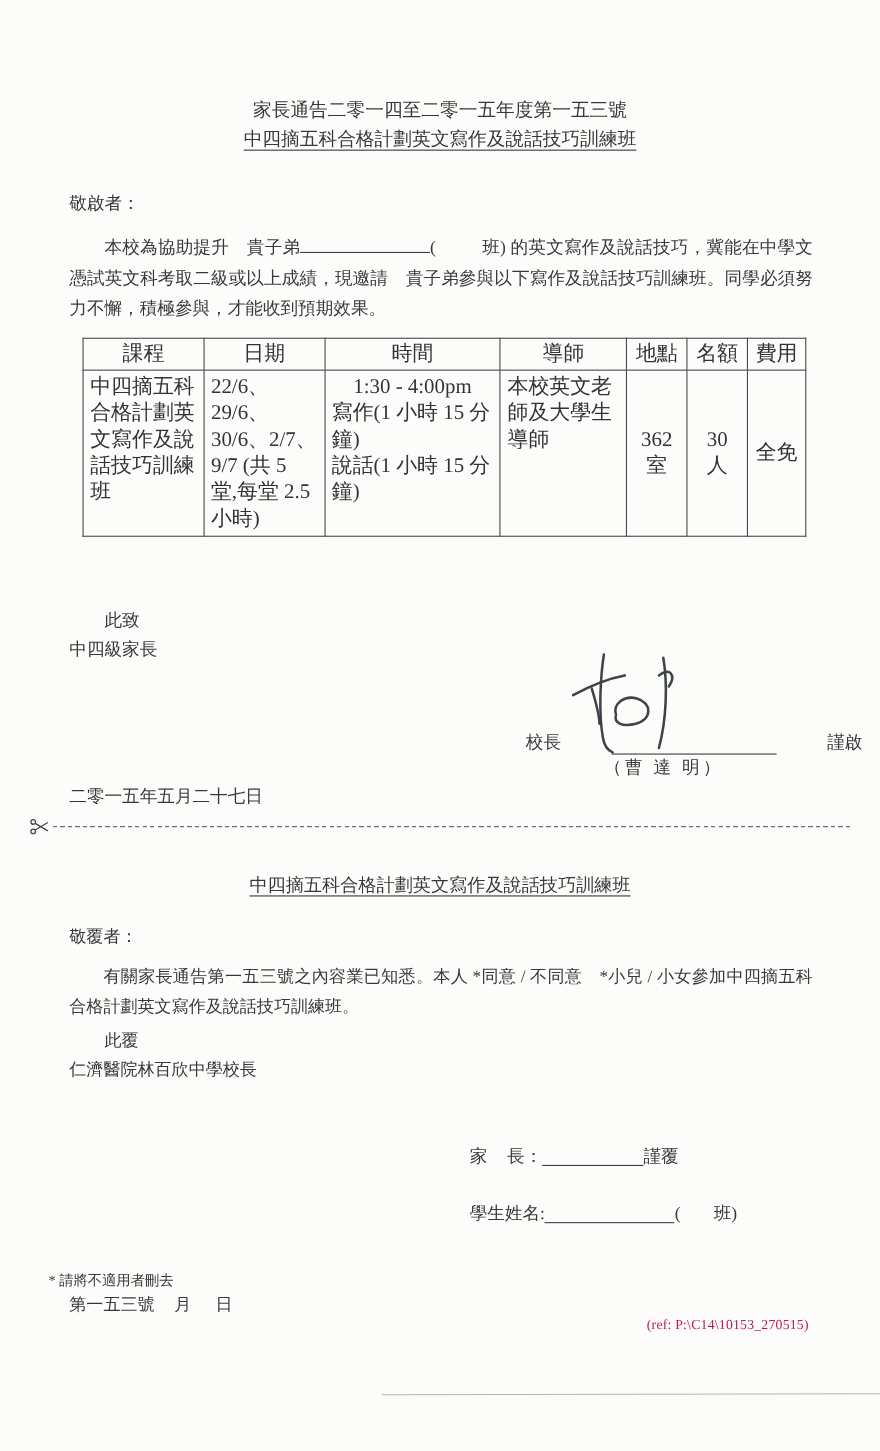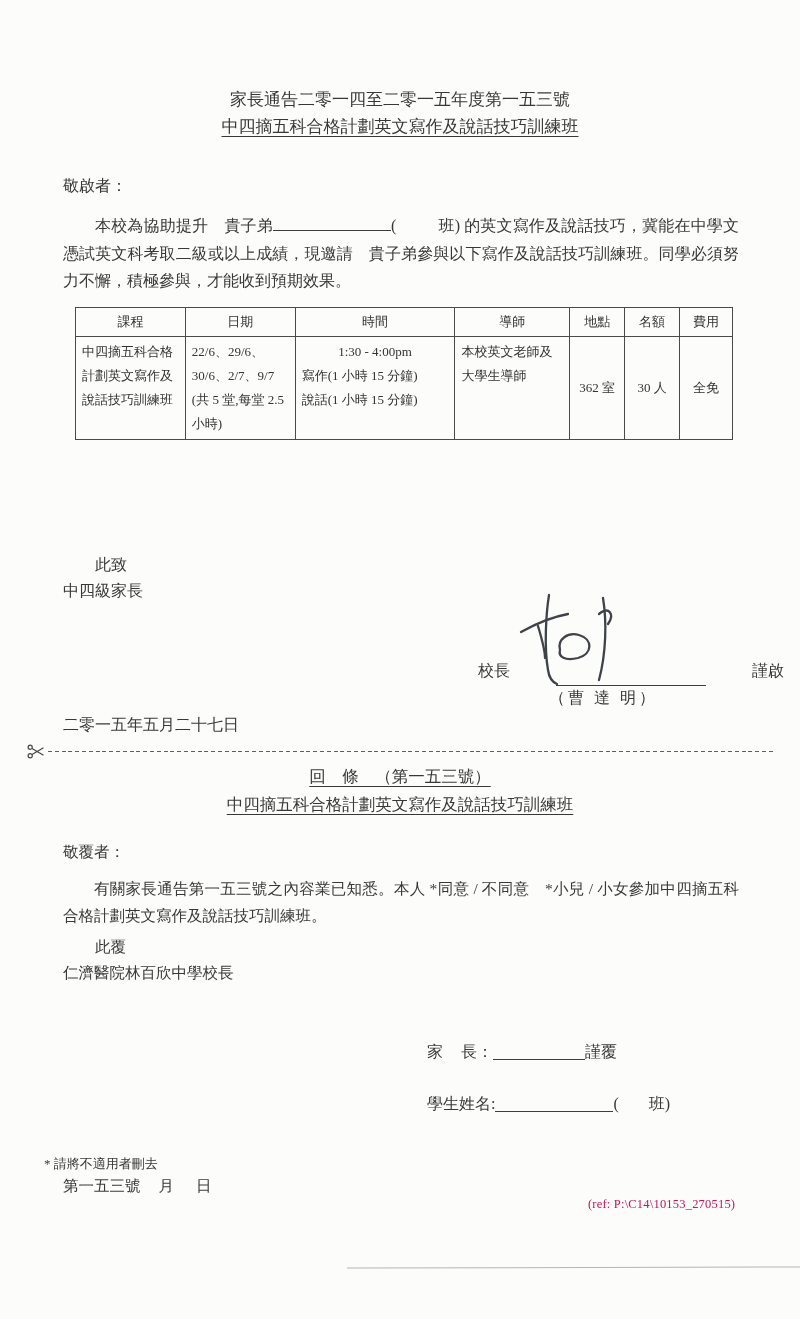--- a/index.html
+++ b/index.html
@@ -19,30 +19,30 @@
   .header-block { top:86px; left:0; width:800px; text-align:center; font-size:17px; line-height:27px; }
   .u { text-decoration:underline; text-underline-offset:4px; text-decoration-thickness:1px; }
 
   
   .salutation { font-size:16px; line-height:1.3; }
   .para { width:676px; font-size:16px; line-height:27.5px; text-align:justify; text-indent:2em; }
   .blank { display:inline-block; border-bottom:1px solid #3d3d3d; height:0.95em; vertical-align:baseline; }
   .gap { display:inline-block; height:1px; }
 
   
-  .course-table { border-collapse:collapse; font-size:13px; color:#333;border-radius:32px; }
+  .course-table { border-collapse:collapse; font-size:19px; color:#333;border-radius:32px; }
   .course-table th, .course-table td { border:1px solid var(--rule); line-height:24px; font-weight:normal; }
   .course-table th { text-align:center; padding:2px 2px; height:24px; }
   .course-table td { padding:3px 6px; }
   .va-top { vertical-align:top; }
   .va-mid { vertical-align:middle; text-align:center; }
   .time-line1 { text-align:center; }
 
   
-  .sig-row { display:flex; align-items:flex-start; font-size:16px;gap:36px; }
+  .sig-row { display:flex; align-items:flex-end; font-size:16px;gap:36px; }
   .sig-row .txt { line-height:20px; }
   .sig-line { width:150px; height:24px; border-bottom:1.3px solid #3d3d3d; margin:0 10px; }
   .sig-name { font-size:16px; letter-spacing:3px; }
 
   
   .cutline { display:flex; align-items:center; width:746px; }
   .dashes { flex:1; height:1.5px; margin-left:3px;
     background:repeating-linear-gradient(90deg,#5e5e5e 0 4px,transparent 4px 6.8px); }
 
   
@@ -138,23 +138,20 @@
     <svg width="18" height="15" viewBox="0 0 18 15">
       <g fill="none" stroke="#474747" stroke-width="1.2">
         <circle cx="3.2" cy="3.2" r="2.1"></circle>
         <circle cx="3.2" cy="11.8" r="2.1"></circle>
         <path d="M5,4.5 L16.5,11.3 M5,10.5 L16.5,3.7"></path>
       </g>
     </svg>
     <div class="dashes"></div>
   </div>
 
-  <div class="abs slip-center" style="top:766px;">
-    <span class="u">回　條　（第一五三號）</span>
-  </div>
   <div class="abs slip-center" style="top:794px;">
     <span class="u">中四摘五科合格計劃英文寫作及說話技巧訓練班</span>
   </div>
 
   <div class="abs slip-small" style="top:842px;left:63px;">敬覆者：</div>
   <div class="abs slip-para" style="top:875px;left:63px;">有關家長通告第一五三號之內容業已知悉。本人 *同意 / 不同意　*小兒 / 小女參加中四摘五科合格計劃英文寫作及說話技巧訓練班。</div>
   <div class="abs slip-small" style="top:937px;left:95px;">此覆</div>
   <div class="abs slip-small" style="top:963px;left:63px;">仁濟醫院林百欣中學校長</div>
 
   <div class="abs fill-row" style="top:1042px;left:427px;">

